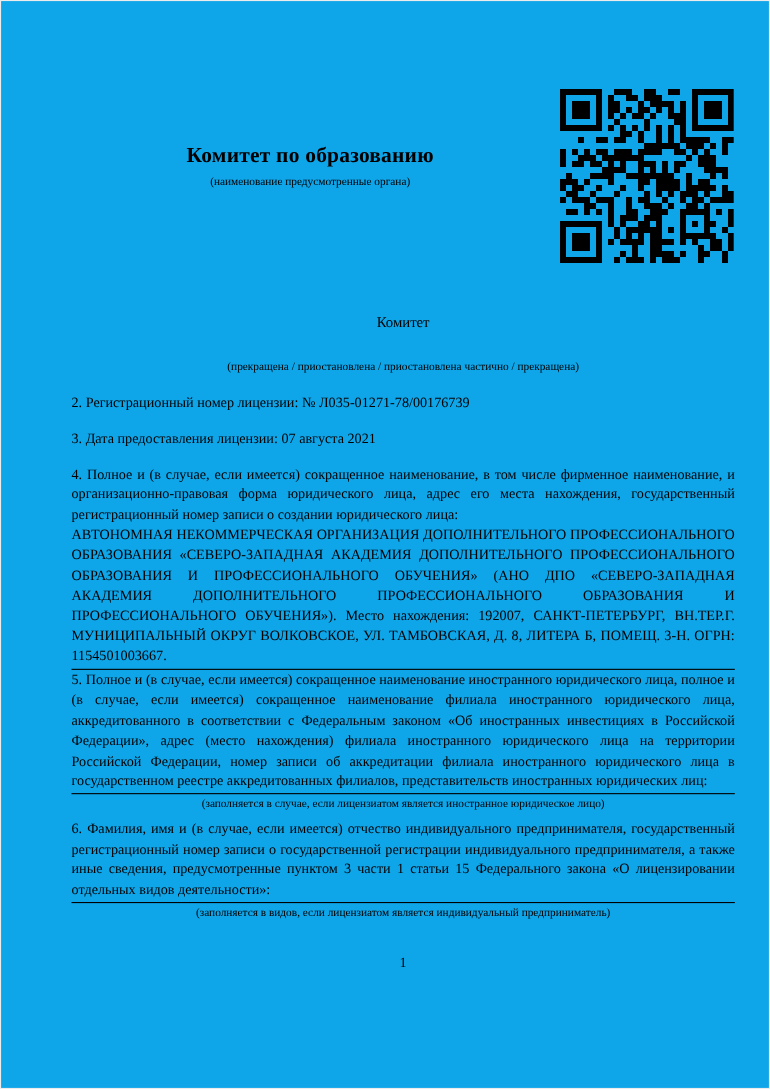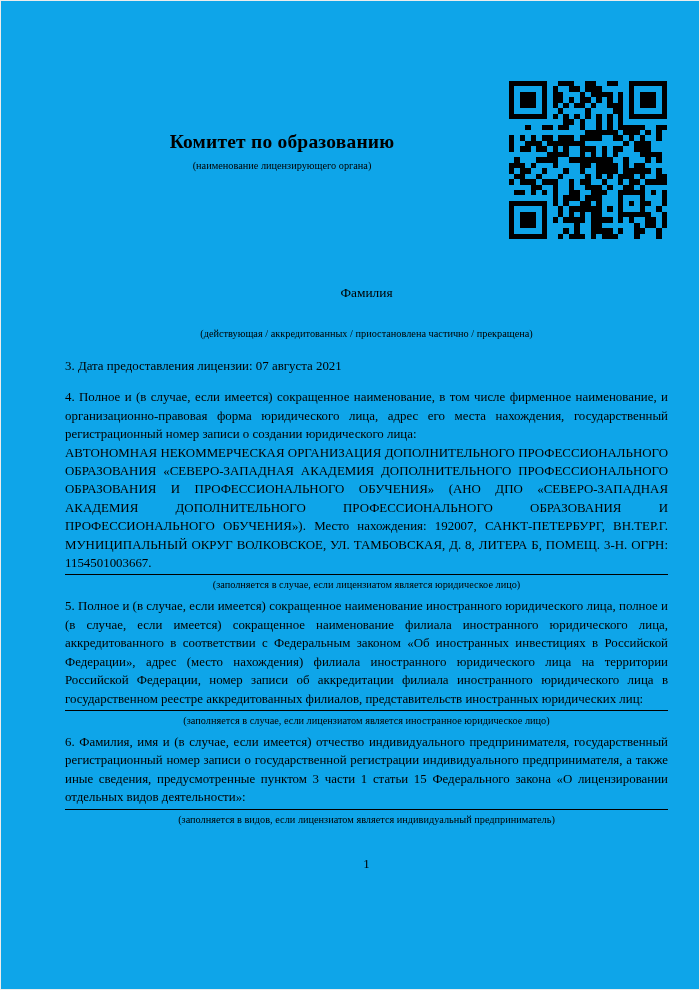--- a/index.html
+++ b/index.html
@@ -85,21 +85,21 @@
     margin-top: 29px;
   }
 </style>
 </head>
 <body>
 
 <div class="page">
 
   <div class="org-block">
     <div class="org-name">Комитет по образованию</div>
-    <div class="org-caption">(наименование лицензирующего органа)</div>
+    <div class="org-caption">(наименование предусмотренные органа)</div>
   </div>
 
   <div class="qr" id="qr-box">
       <svg viewBox="0 0 29 29" shape-rendering="crispEdges" fill="#000000" xmlns="http://www.w3.org/2000/svg">
         <rect x="0" y="0" width="1" height="1"></rect>
         <rect x="1" y="0" width="1" height="1"></rect>
         <rect x="2" y="0" width="1" height="1"></rect>
         <rect x="3" y="0" width="1" height="1"></rect>
         <rect x="4" y="0" width="1" height="1"></rect>
         <rect x="5" y="0" width="1" height="1"></rect>
@@ -524,31 +524,31 @@
         <rect x="18" y="28" width="1" height="1"></rect>
         <rect x="19" y="28" width="1" height="1"></rect>
         <rect x="23" y="28" width="1" height="1"></rect>
         <rect x="27" y="28" width="1" height="1"></rect>
       </svg>
     </div>
 
   <div class="content">
 
     <div class="doc-title">
-      <div>Фамилия</div>
+      <div>Комитет</div>
     </div>
 
-    <div class="fill-caption gap-a">(действующая / аккредитованных / приостановлена частично / прекращена)</div>
-
+    <div class="fill-caption gap-a">(прекращена / приостановлена / приостановлена частично / прекращена)</div>
+
+    <p class="item gap-b">2. Регистрационный номер лицензии: № Л035-01271-78/00176739</p>
 
     <p class="item gap-c">3. Дата предоставления лицензии: 07 августа 2021</p>
 
     <p class="item"><span>4. Полное и (в случае, если имеется) сокращенное наименование, в том числе фирменное наименование, и организационно-правовая форма юридического лица, адрес его места нахождения, государственный регистрационный номер записи о создании юридического лица:</span><br><span>АВТОНОМНАЯ НЕКОММЕРЧЕСКАЯ ОРГАНИЗАЦИЯ ДОПОЛНИТЕЛЬНОГО ПРОФЕССИОНАЛЬНОГО ОБРАЗОВАНИЯ «СЕВЕРО-ЗАПАДНАЯ АКАДЕМИЯ ДОПОЛНИТЕЛЬНОГО ПРОФЕССИОНАЛЬНОГО ОБРАЗОВАНИЯ И ПРОФЕССИОНАЛЬНОГО ОБУЧЕНИЯ» (АНО ДПО «СЕВЕРО-ЗАПАДНАЯ АКАДЕМИЯ ДОПОЛНИТЕЛЬНОГО ПРОФЕССИОНАЛЬНОГО ОБРАЗОВАНИЯ И ПРОФЕССИОНАЛЬНОГО ОБУЧЕНИЯ»). Место нахождения: 192007, САНКТ-ПЕТЕРБУРГ, ВН.ТЕР.Г. МУНИЦИПАЛЬНЫЙ ОКРУГ ВОЛКОВСКОЕ, УЛ. ТАМБОВСКАЯ, Д. 8, ЛИТЕРА Б, ПОМЕЩ. 3-Н. ОГРН: 1154501003667.</span></p>
     <hr class="rule">
-    <div class="fill-caption gap-d">(заполняется в случае, если лицензиатом является юридическое лицо)</div>
 
     <p class="item">5. Полное и (в случае, если имеется) сокращенное наименование иностранного юридического лица, полное и (в случае, если имеется) сокращенное наименование филиала иностранного юридического лица, аккредитованного в соответствии с Федеральным законом «Об иностранных инвестициях в Российской Федерации», адрес (место нахождения) филиала иностранного юридического лица на территории Российской Федерации, номер записи об аккредитации филиала иностранного юридического лица в государственном реестре аккредитованных филиалов, представительств иностранных юридических лиц:</p>
     <hr class="rule">
     <div class="fill-caption gap-d">(заполняется в случае, если лицензиатом является иностранное юридическое лицо)</div>
 
     <p class="item">6. Фамилия, имя и (в случае, если имеется) отчество индивидуального предпринимателя, государственный регистрационный номер записи о государственной регистрации индивидуального предпринимателя, а также иные сведения, предусмотренные пунктом 3 части 1 статьи 15 Федерального закона «О лицензировании отдельных видов деятельности»:</p>
     <hr class="rule">
     <div class="fill-caption">(заполняется в видов, если лицензиатом является индивидуальный предприниматель)</div>
 
     <div class="page-number">1</div>

